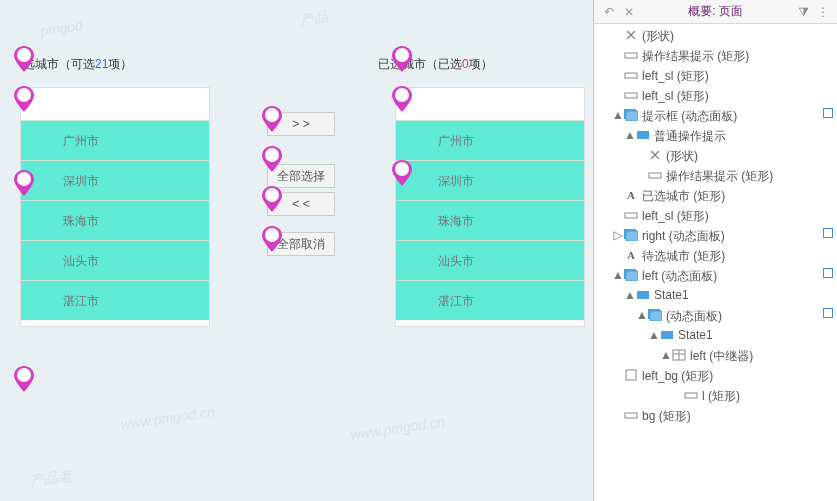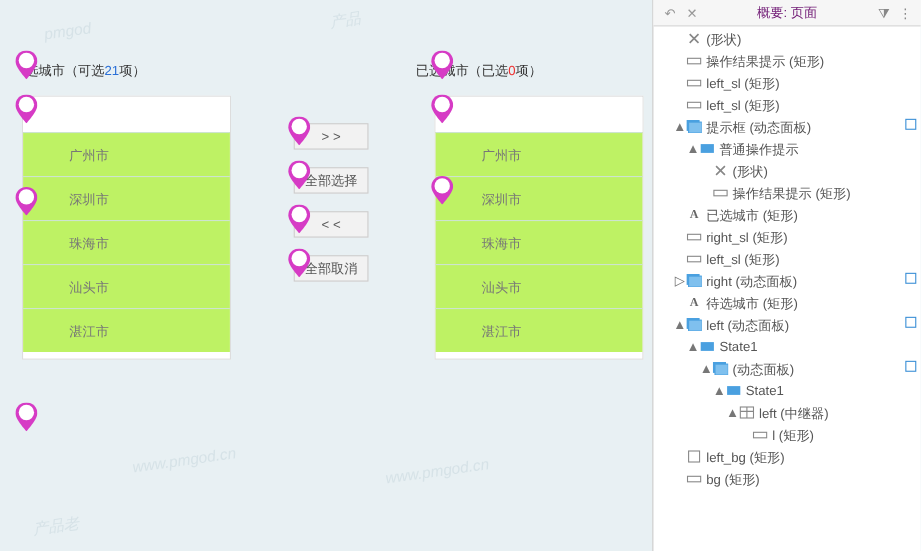--- a/index.html
+++ b/index.html
@@ -7,25 +7,25 @@
 .wm{position:absolute;color:rgba(180,200,210,.35);font-size:14px;font-style:italic;pointer-events:none;transform:rotate(-8deg)}
 .canvas{position:absolute;left:0;top:0;width:593px;height:501px}
 .title-left{position:absolute;left:23px;top:56px;color:#333}
 .title-left .n{color:#2a6fd6}
 .title-right{position:absolute;left:378px;top:56px;color:#333}
 .title-right .n{color:#e33}
 .listbox{position:absolute;width:190px;border:1px solid #ddd;background:#fff}
 .listbox.left{left:20px;top:87px;height:240px}
 .listbox.right{left:395px;top:87px;height:240px}
 .listhead{height:32px;background:#fff}
-.items{background:#bef264}
+.items{background:#5eead4}
 .item{height:40px;line-height:40px;padding-left:42px;color:#777;border-top:1px solid #cde4cf}
 .btn{position:absolute;width:68px;height:24px;line-height:22px;text-align:center;background:#f2f2f2;border:1px solid #ccc;color:#555;cursor:pointer}
 .btn.b1{left:267px;top:112px}
-.btn.b2{left:267px;top:152px}
+.btn.b2{left:267px;top:164px}
 .btn.b3{left:267px;top:192px}
 .btn.b4{left:267px;top:232px}
 .toast{position:absolute;left:18px;top:335px;width:390px;height:56px;background:#6a6a6a;color:#fff;display:flex;align-items:center;justify-content:center}
 .toast-close{position:absolute;right:10px;top:6px;color:#fff;font-size:16px;cursor:pointer}
 .marker{position:absolute;width:20px;height:26px;z-index:5}
 .marker svg{width:20px;height:26px}
 .marker text{font-size:10px;fill:#fff;font-weight:bold}
 .panel{position:absolute;right:0;top:0;width:244px;height:501px;background:#fff;border-left:1px solid #c8c8c8}
 .panel-hdr{height:24px;border-bottom:1px solid #d8d8d8;display:flex;align-items:center;position:relative;background:#f6f6f6}
 .hdr-left{display:flex;gap:10px;padding-left:10px;color:#999}
@@ -238,29 +238,20 @@
         </span>
         <span class="lbl">已选城市 (矩形)</span>
       </div>
       <div class="row ind1">
         <span class="tw"></span>
         <span class="ic">
           <svg width="14" height="10">
             <rect x="1" y="3" width="12" height="5" fill="none" stroke="#888"></rect>
           </svg>
         </span>
-        <span class="lbl">right_sl (矩形)</span>
-      </div>
-      <div class="row ind1">
-        <span class="tw"></span>
-        <span class="ic">
-          <svg width="14" height="10">
-            <rect x="1" y="3" width="12" height="5" fill="none" stroke="#888"></rect>
-          </svg>
-        </span>
         <span class="lbl">left_sl (矩形)</span>
       </div>
       <div class="row ind1">
         <span class="tw">▷</span>
         <span class="ic">
           <svg width="14" height="12">
             <rect x="0" y="0" width="12" height="10" fill="#4aa0e0"></rect>
             <rect x="2" y="2" width="12" height="10" fill="#7fc0ee" stroke="#4aa0e0"></rect>
           </svg>
         </span>
@@ -318,38 +309,38 @@
         <span class="tw">▲</span>
         <span class="ic">
           <svg width="14" height="12">
             <rect x="1" y="1" width="12" height="10" fill="none" stroke="#888"></rect>
             <line x1="1" y1="5" x2="13" y2="5" stroke="#888"></line>
             <line x1="7" y1="1" x2="7" y2="11" stroke="#888"></line>
           </svg>
         </span>
         <span class="lbl">left (中继器)</span>
       </div>
-      <div class="row ind6">
-        <span class="tw"></span>
-        <span class="ic">
-          <svg width="14" height="10">
-            <rect x="1" y="3" width="12" height="5" fill="none" stroke="#888"></rect>
-          </svg>
-        </span>
-        <span class="lbl">l (矩形)</span>
-      </div>
       <div class="row ind1">
         <span class="tw"></span>
         <span class="ic">
           <svg width="12" height="12">
             <rect x="1" y="1" width="10" height="10" fill="none" stroke="#888"></rect>
           </svg>
         </span>
         <span class="lbl">left_bg (矩形)</span>
       </div>
+      <div class="row ind6">
+        <span class="tw"></span>
+        <span class="ic">
+          <svg width="14" height="10">
+            <rect x="1" y="3" width="12" height="5" fill="none" stroke="#888"></rect>
+          </svg>
+        </span>
+        <span class="lbl">l (矩形)</span>
+      </div>
       <div class="row ind1">
         <span class="tw"></span>
         <span class="ic">
           <svg width="14" height="10">
             <rect x="1" y="3" width="12" height="5" fill="none" stroke="#888"></rect>
           </svg>
         </span>
         <span class="lbl">bg (矩形)</span>
       </div>
     </div>

